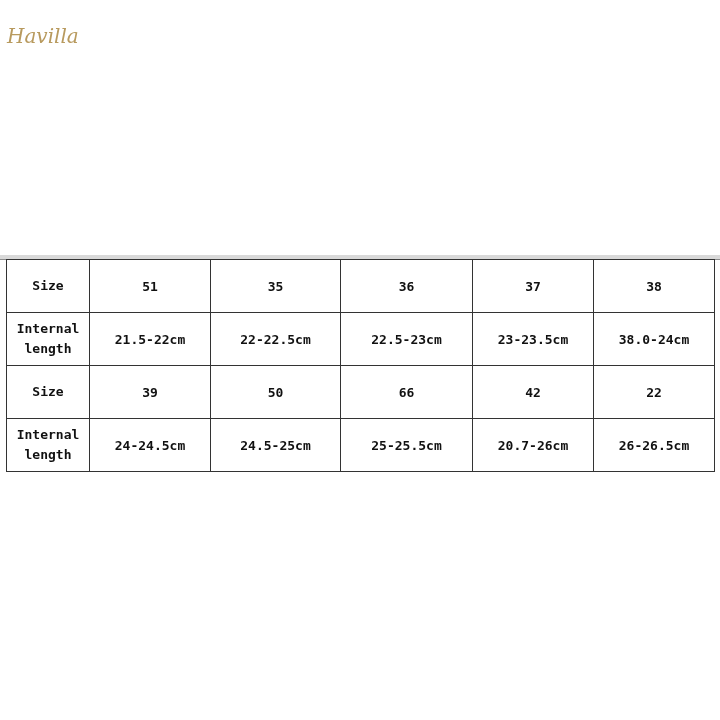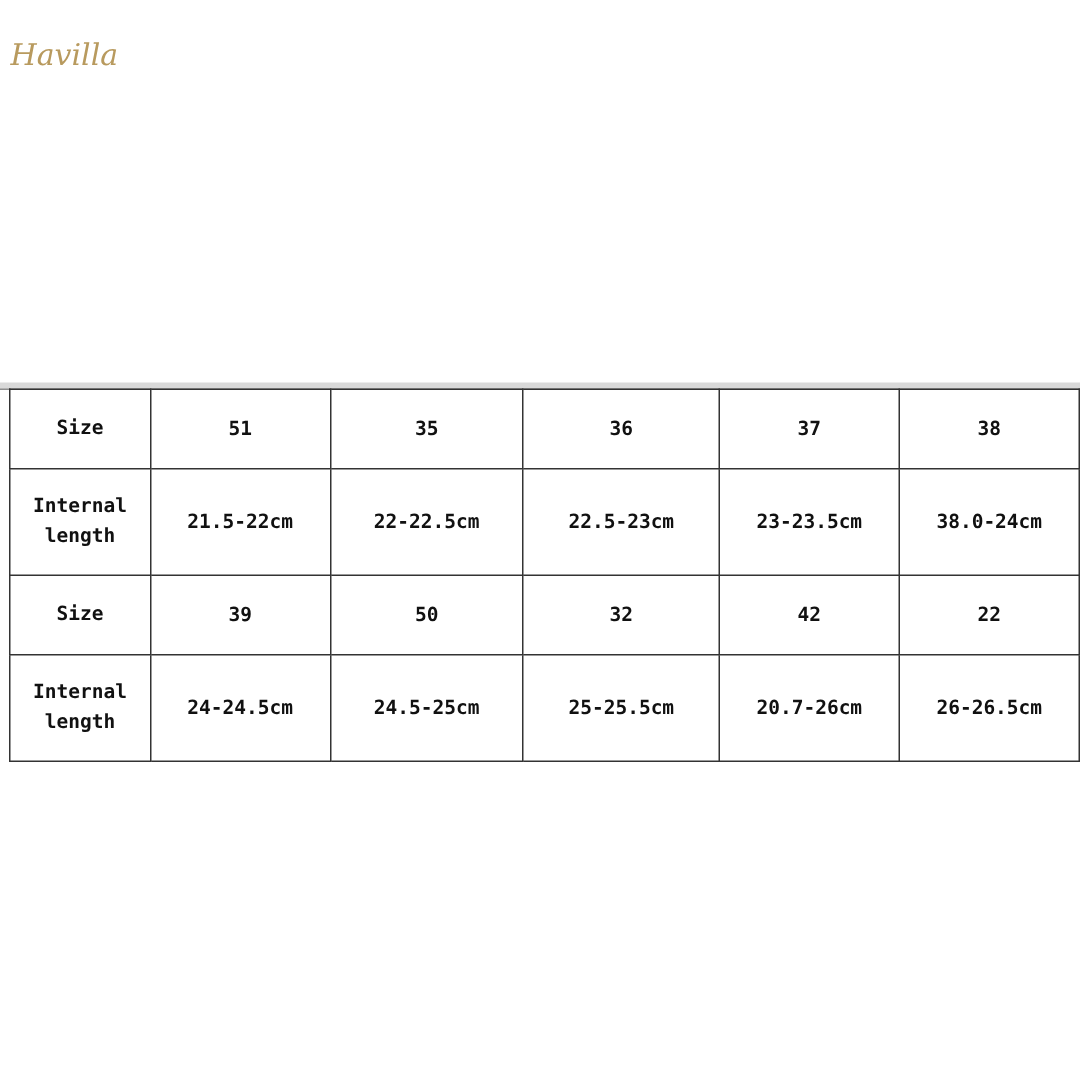--- a/index.html
+++ b/index.html
@@ -1,21 +1,21 @@
 <!DOCTYPE html>
 <html><head>
 <meta charset="utf-8">
 <style>
   html, body { margin:0; padding:0; }
   body { width:720px; height:720px; background:#ffffff; position:relative; overflow:hidden; font-family:"DejaVu Serif", serif; }
   .logo { position:absolute; left:7px; top:24px; font-family:"DejaVu Serif", serif; font-style:italic; font-size:20px; color:#b89a5e; letter-spacing:0px; }
   .band { position:absolute; left:0; top:255px; width:720px; height:5px; background:#d9d9d9; }
   .band-line { position:absolute; left:0; top:259px; width:720px; height:1px; background:#8c8c8c; }
   table.size-table { position:absolute; left:6px; top:259px; border-collapse:collapse; table-layout:fixed; }
-  table.size-table td { border:1.5px solid #333333; text-align:center; vertical-align:middle; color:#111; font-family:"DejaVu Sans Mono", monospace; font-size:13px; font-weight:bold; padding:15px; }
+  table.size-table td { border:1.5px solid #333333; text-align:center; vertical-align:middle; color:#111; font-family:"DejaVu Sans Mono", monospace; font-size:13px; font-weight:bold; padding:4px; }
   td.label { font-size:13px; line-height:20px; }
   .row { height:53px; }
 </style>
 </head>
 <body>
 
 <div class="logo">Havilla</div>
 
 <div class="band"></div>
 <div class="band-line"></div>
@@ -43,21 +43,21 @@
       <td>21.5-22cm</td>
       <td>22-22.5cm</td>
       <td>22.5-23cm</td>
       <td>23-23.5cm</td>
       <td>38.0-24cm</td>
     </tr>
     <tr class="row">
       <td class="label">Size</td>
       <td>39</td>
       <td>50</td>
-      <td>32</td>
+      <td>66</td>
       <td>42</td>
       <td>22</td>
     </tr>
     <tr class="row">
       <td class="label"><span>Internal</span><br><span>length</span></td>
       <td>24-24.5cm</td>
       <td>24.5-25cm</td>
       <td>25-25.5cm</td>
       <td>20.7-26cm</td>
       <td>26-26.5cm</td>

